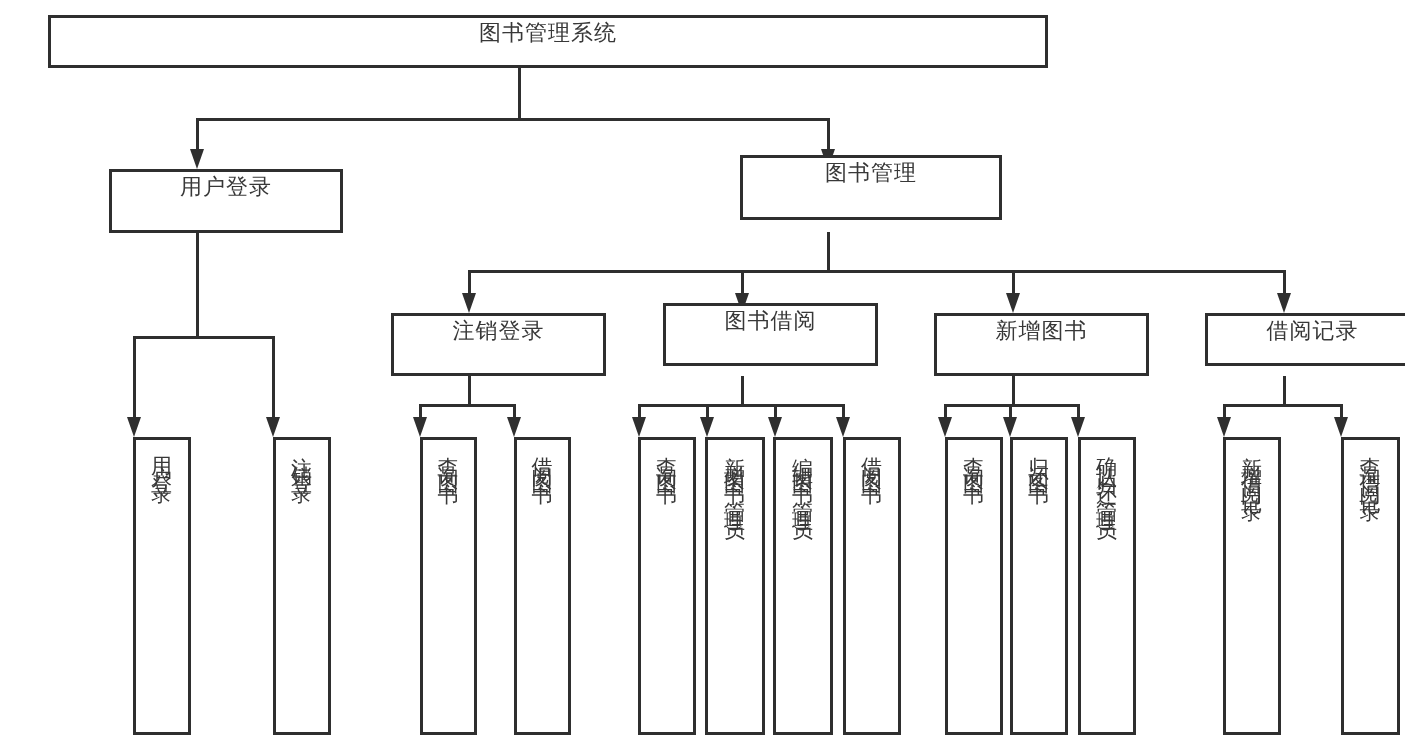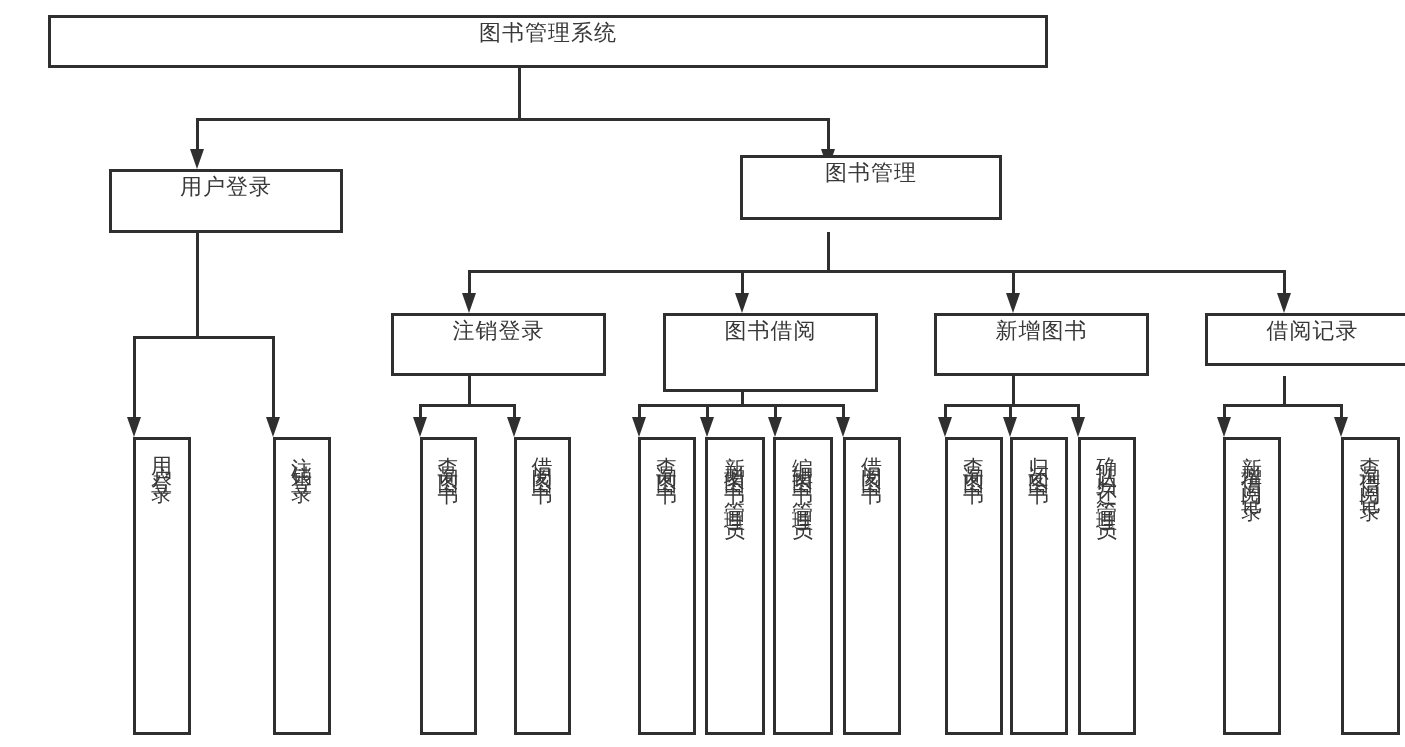--- a/index.html
+++ b/index.html
@@ -131,21 +131,21 @@
   <div class="box hbox" style="left:81px;top:169px;width:234px;height:64px">
     <span>用户登录</span>
   </div>
   <div class="box hbox" style="left:712px;top:155px;width:262px;height:65px">
     <span>图书管理</span>
   </div>
 
   <div class="box hbox" style="left:363px;top:313px;width:215px;height:63px">
     <span>注销登录</span>
   </div>
-  <div class="box hbox" style="left:635px;top:313px;width:215px;height:79px">
+  <div class="box hbox" style="left:635px;top:303px;width:215px;height:63px">
     <span>图书借阅</span>
   </div>
   <div class="box hbox" style="left:906px;top:313px;width:215px;height:63px">
     <span>新增图书</span>
   </div>
   <div class="box hbox" style="left:1177px;top:313px;width:215px;height:53px">
     <span>借阅记录</span>
   </div>
 
   <div class="box vbox" style="left:105px;top:437px;width:58px;height:298px">

